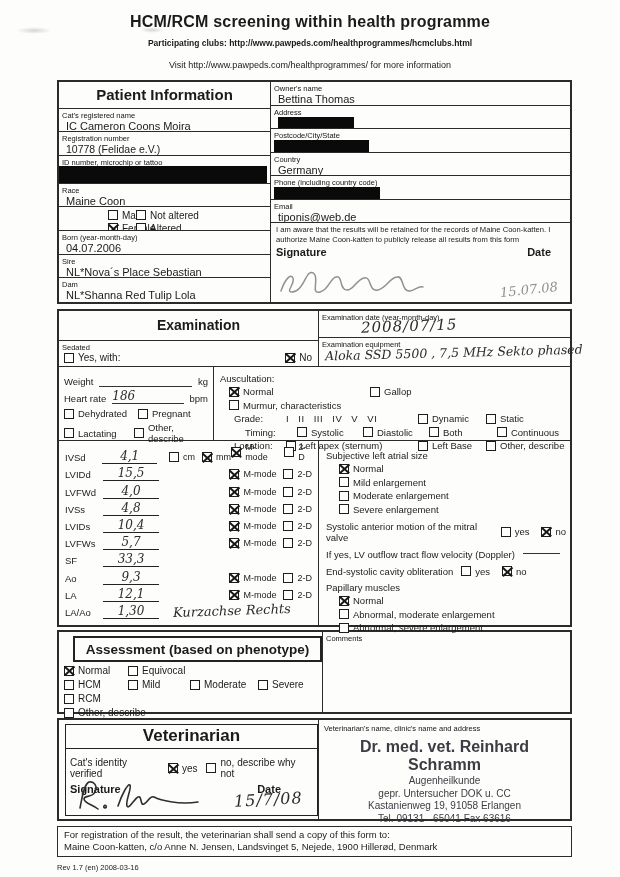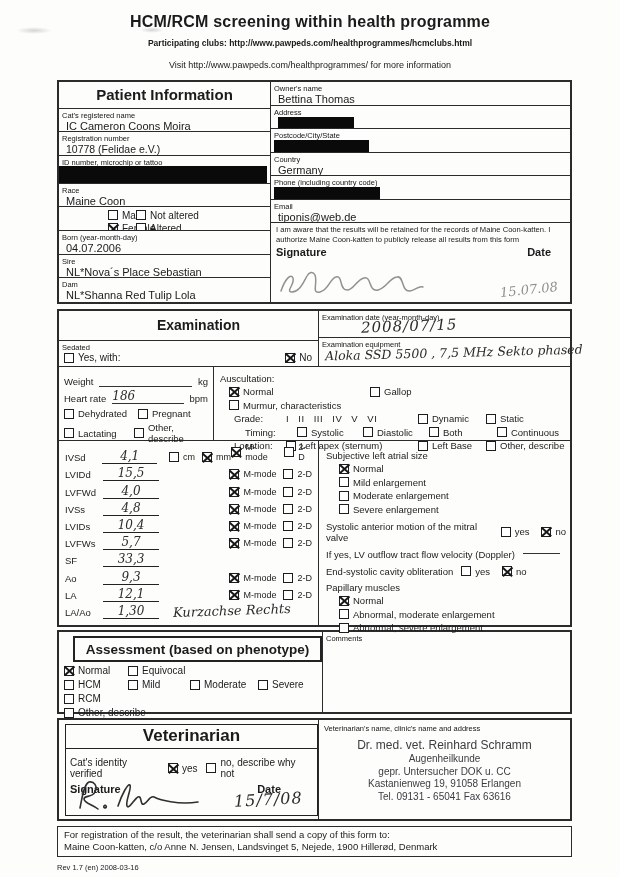--- a/index.html
+++ b/index.html
@@ -103,21 +103,21 @@
   .vetsec { display:flex; height:103px; margin-top:4px; }
   .vleft { width:260px; border-right:1.5px solid #2b2b2b; padding:4px 0 0 6px; }
   .vhdr { border:1.5px solid #222; height:25px; line-height:22px; text-align:center; font-weight:bold; font-size:17px; }
   .vbody { border:1.5px solid #222; border-top:none; height:67px; position:relative; padding:8px 6px 0 4px; font-size:10px; }
   .vidline { display:flex; align-items:center; }
   .vsigrow { display:flex; justify-content:space-between; font-weight:bold; font-size:11px; margin-top:4px; padding-right:30px; }
   .sig-vet { position:absolute; left:6px; bottom:1px; }
   .vet-date { position:absolute; right:14px; bottom:6px; font-size:16px; transform:rotate(-3deg); letter-spacing:1px; }
   .vright { flex:1; padding:2px 4px 0 4px; }
   .clinic { text-align:center; margin-top:5px; color:#3c3c42; }
-  .cl1 { font-weight:normal; font-size:12px; margin-bottom:1px; }
+  .cl1 { font-weight:bold; font-size:16px; margin-bottom:1px; }
   .cln { font-size:10px; line-height:12.5px; }
 
   
   .footerbox { margin-top:5px; border:1.5px solid #2b2b2b; padding:2px 6px 3px 6px; font-size:9.5px; line-height:12px; }
   .rev { margin-top:6px; font-size:7.5px; color:#222; }
 </style>
 </head>
 <body>
 
 <div class="page">

